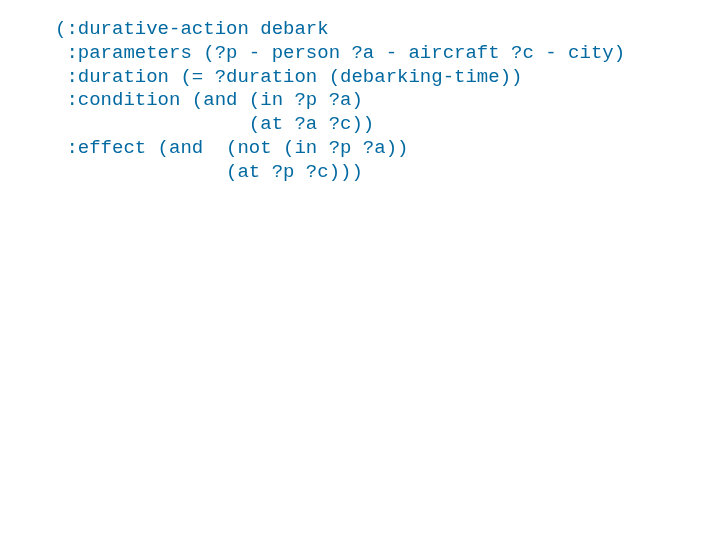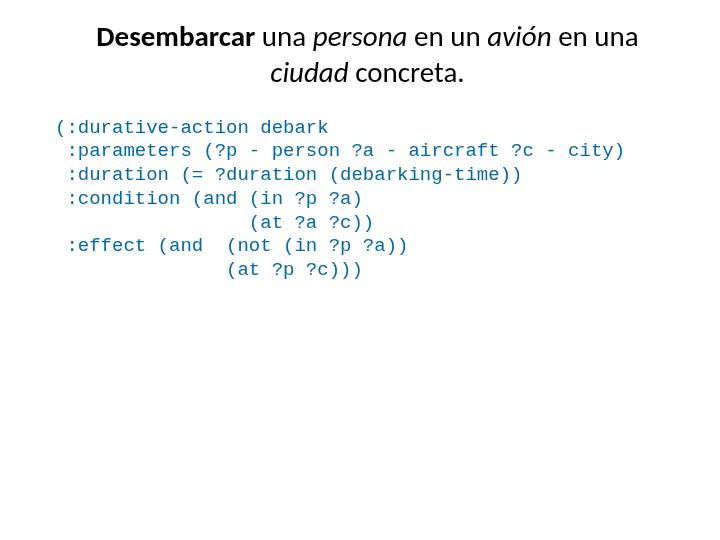--- a/index.html
+++ b/index.html
@@ -31,23 +31,20 @@
     font-size: 19px;
     line-height: 1.25;
     white-space: pre;
     color: #0369a1;
   }
 </style>
 </head>
 <body>
 
 <div class="slide">
-  <h1 class="title">
-    <span class="b">Desembarcar</span><span> una </span><span class="i">persona</span><span> en un </span><span class="i">avión</span><span> en una </span><br><span class="i">ciudad</span><span> concreta.</span>
-  </h1>
 
   <div class="code"><span>(:durative-action debark</span>
 <span> :parameters (?p - person ?a - aircraft ?c - city)</span>
 <span> :duration (= ?duration (debarking-time))</span>
 <span> :condition (and (in ?p ?a)</span>
 <span>                 (at ?a ?c))</span>
 <span> :effect (and  (not (in ?p ?a))</span>
 <span>               (at ?p ?c)))</span></div>
 </div>
 

